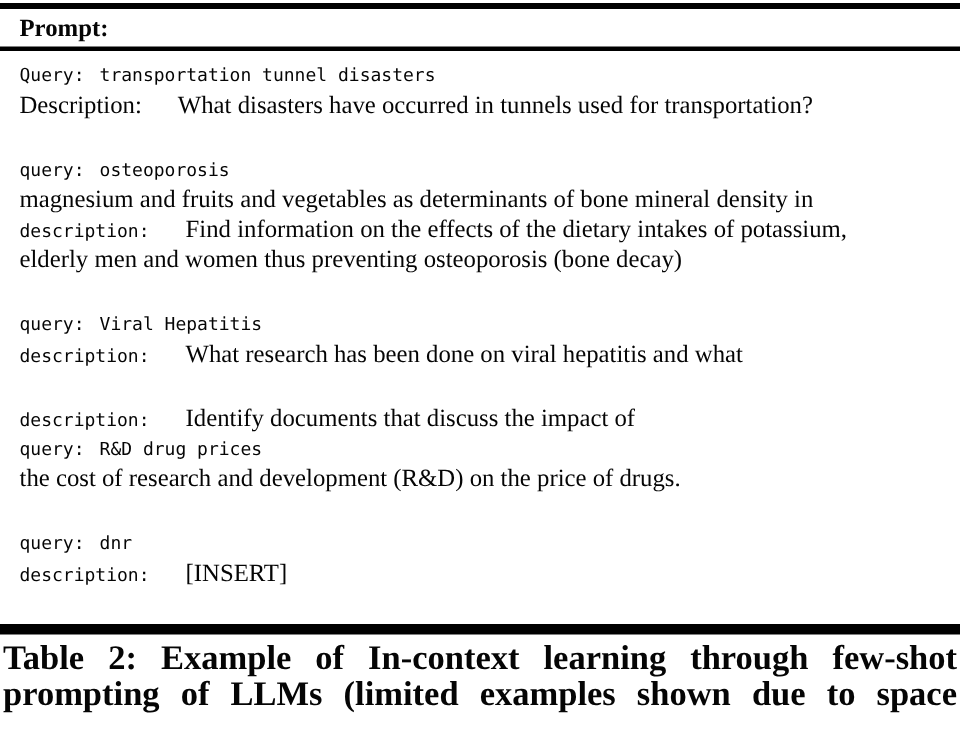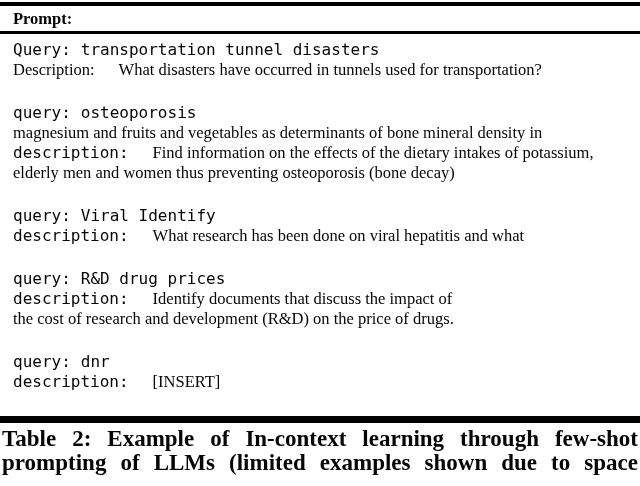--- a/index.html
+++ b/index.html
@@ -32,21 +32,21 @@
 
   .line {
     white-space: nowrap;
     height: 20px;
     line-height: 20px;
     overflow: hidden;
   }
 
   .mono {
     font-family: "DejaVu Sans Mono", monospace;
-    font-size: 16px;
+    font-size: 12px;
     text-align: right;
   }
   .serif {
     font-family: "Liberation Serif", serif;
     font-size: 16.5px;
   }
   .q-val { margin-left: 10px; }
   .d-text { margin-left: 24px; }
 
   .caption {
@@ -92,33 +92,33 @@
       </div>
       <div class="line serif">magnesium and fruits and vegetables as determinants of bone mineral density in</div>
       <div class="line">
         <span class="mono">description:</span><span class="serif d-text">Find information on the effects of the dietary intakes of potassium,</span>
       </div>
       <div class="line serif">elderly men and women thus preventing osteoporosis (bone decay)</div>
     </div>
 
     <div class="block">
       <div class="line">
-        <span class="mono">query:</span><span class="mono q-val">Viral Identify</span>
+        <span class="mono">query:</span><span class="mono q-val">Viral Hepatitis</span>
       </div>
       <div class="line">
         <span class="mono">description:</span><span class="serif d-text">What research has been done on viral hepatitis and what</span>
       </div>
     </div>
 
     <div class="block">
       <div class="line">
-        <span class="mono">query:</span><span class="mono q-val">R&amp;D drug prices</span>
+        <span class="mono">description:</span><span class="serif d-text">Identify documents that discuss the impact of</span>
       </div>
       <div class="line">
-        <span class="mono">description:</span><span class="serif d-text">Identify documents that discuss the impact of</span>
+        <span class="mono">query:</span><span class="mono q-val">R&amp;D drug prices</span>
       </div>
       <div class="line serif">the cost of research and development (R&amp;D) on the price of drugs.</div>
     </div>
 
     <div class="block">
       <div class="line">
         <span class="mono">query:</span><span class="mono q-val">dnr</span>
       </div>
       <div class="line">
         <span class="mono">description:</span><span class="serif d-text">[INSERT]</span>

